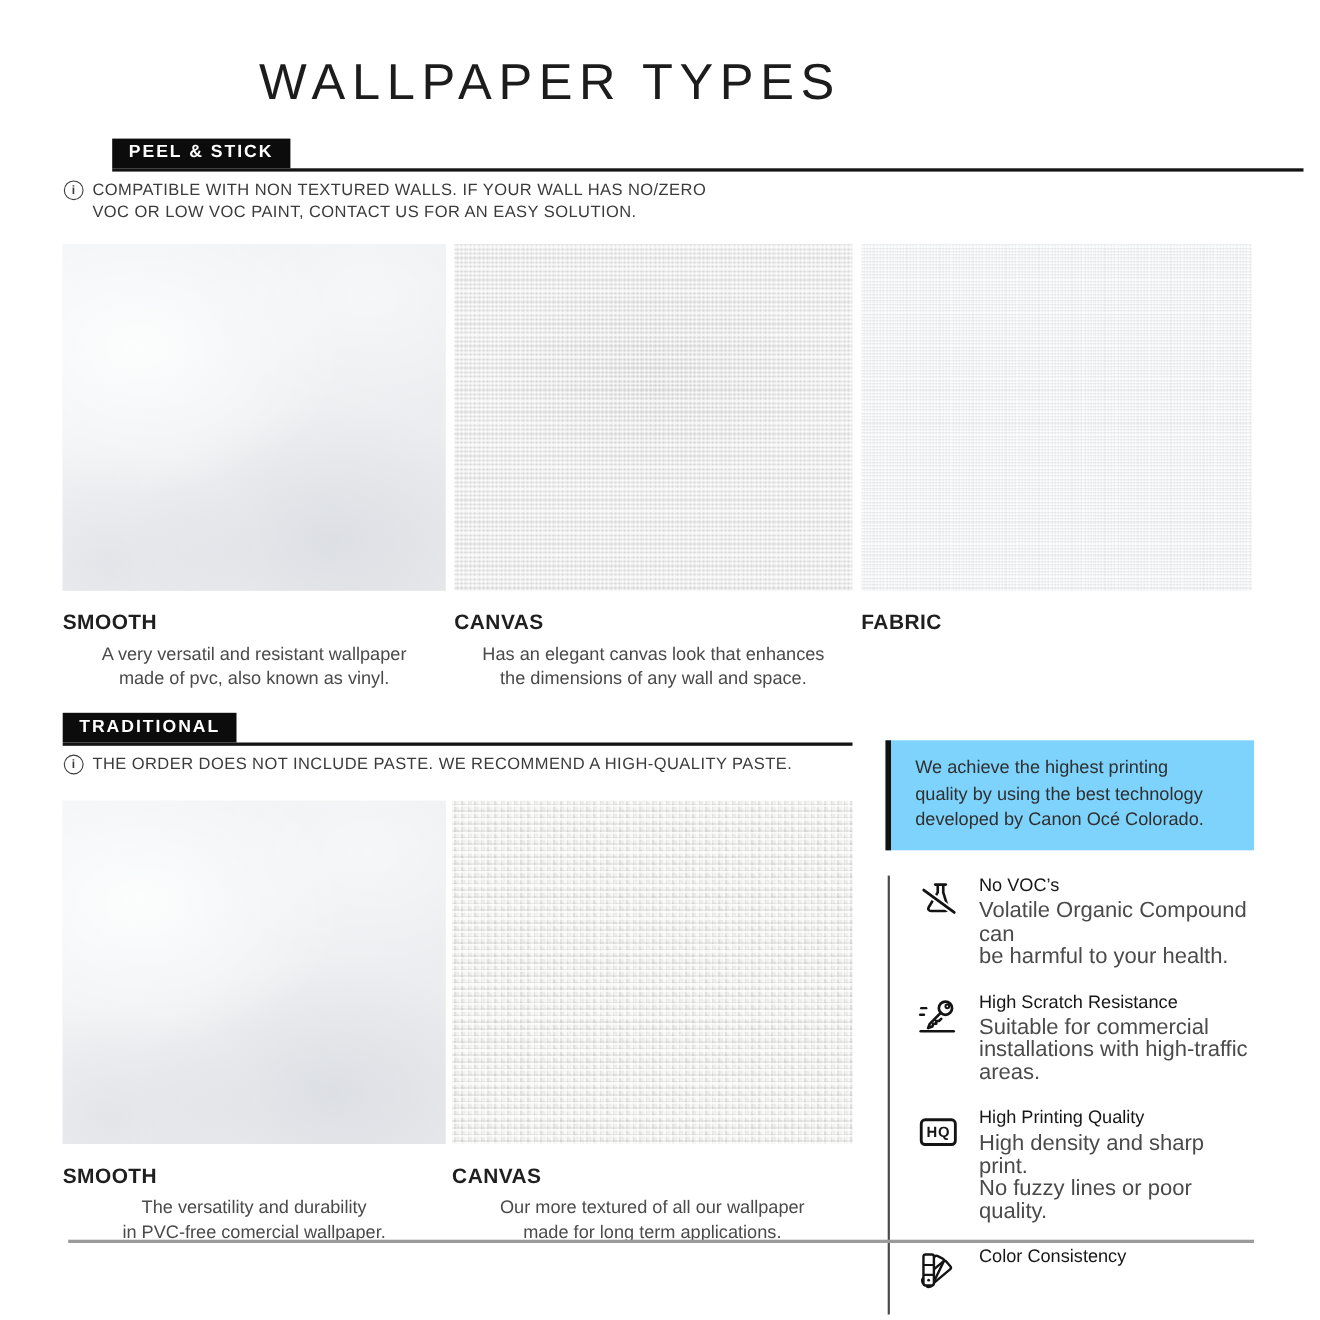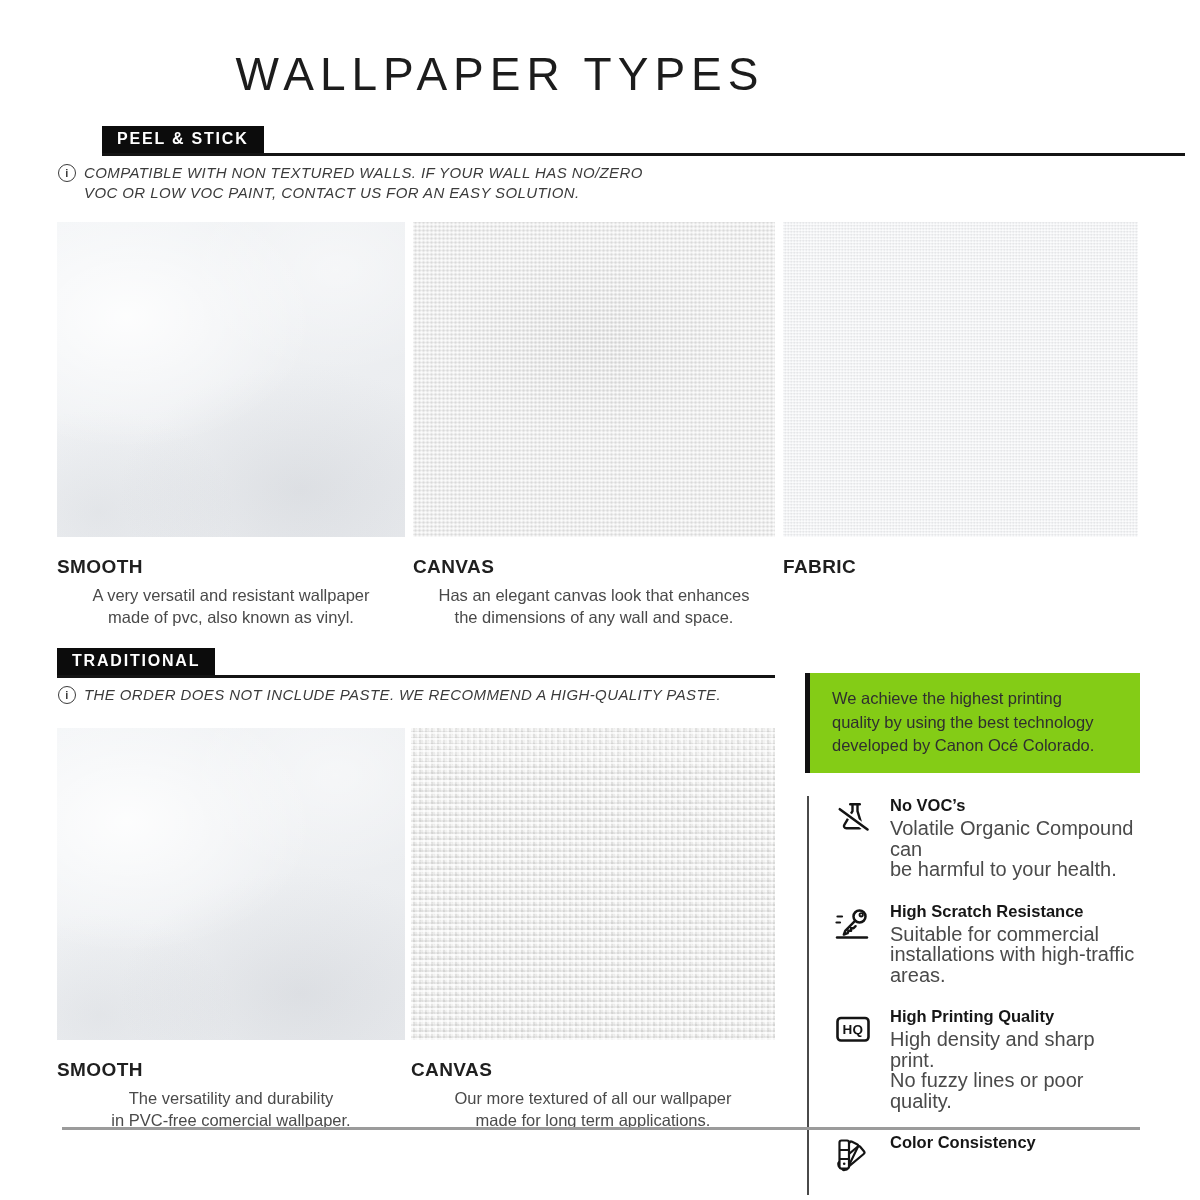--- a/index.html
+++ b/index.html
@@ -21,21 +21,21 @@
   }
   .note{position:absolute;display:flex;gap:8px;align-items:flex-start;
     font-size:15px;letter-spacing:.4px;color:#3b3b3b;line-height:20px;}
   .note.n1{left:58px;top:163px;}
   .note.n2{left:58px;top:685px;}
   .info-icon{
     flex:0 0 auto;width:16px;height:16px;margin-top:1px;border:1.6px solid #3b3b3b;border-radius:50%;
     display:inline-flex;align-items:center;justify-content:center;
     font-size:11px;font-weight:700;color:#3b3b3b;line-height:1;
   }
-  .note-text{white-space:pre-line;font-style:italic;}
+  .note-text{white-space:pre-line;}
   .swrow{position:absolute;display:flex;}
   .swrow.r1{left:57px;top:222px;gap:8px;}
   .swrow.r2{left:57px;top:728px;gap:6px;}
   .cell{display:flex;flex-direction:column;}
   .r1 .cell:nth-child(1){width:348px;}
   .r1 .cell:nth-child(2){width:362px;}
   .r1 .cell:nth-child(3){width:355px;}
   .r2 .cell:nth-child(1){width:348px;}
   .r2 .cell:nth-child(2){width:364px;}
   .tex{height:315px;width:100%;}
@@ -66,31 +66,31 @@
     background-color:#f2f2f1;
     background-image:
       repeating-linear-gradient(0deg, rgba(255,255,255,.65) 0px, rgba(255,255,255,.65) 2px, rgba(0,0,0,.055) 2px, rgba(0,0,0,.055) 3.5px, rgba(0,0,0,0) 3.5px, rgba(0,0,0,0) 6px),
       repeating-linear-gradient(90deg, rgba(255,255,255,.55) 0px, rgba(255,255,255,.55) 2px, rgba(0,0,0,.05) 2px, rgba(0,0,0,.05) 3.5px, rgba(0,0,0,0) 3.5px, rgba(0,0,0,0) 6px),
       repeating-linear-gradient(45deg, rgba(0,0,0,.022) 0px, rgba(0,0,0,.022) 3px, rgba(0,0,0,0) 3px, rgba(0,0,0,0) 7px);
   }
   .sw-name{margin-top:19px;font-size:19px;font-weight:700;letter-spacing:.4px;color:#1f1f1f;}
   .sw-desc{margin-top:6px;font-size:16.5px;color:#4a4a4a;line-height:22px;white-space:pre-line;text-align:center;}
   .quote{
     position:absolute;left:805px;top:673px;width:335px;box-sizing:border-box;
-    background:#84cc16;border-left:5px solid #111111;
+    background:#7dd3fc;border-left:5px solid #111111;
     padding:14px 16px 15px 22px;font-size:16.5px;line-height:23.5px;color:#2f2f2f;white-space:pre-line;
   }
   .features{
     position:absolute;left:807px;top:796px;width:333px;box-sizing:border-box;
     border-left:2px solid #4a4a4a;padding-left:24px;
     display:flex;flex-direction:column;gap:22px;
   }
   .feature{display:flex;gap:17px;align-items:flex-start;min-height:62px;}
   .f-icon{width:40px;height:40px;flex:0 0 40px;margin-top:2px;}
-  .f-title{font-size:16.5px;font-weight:700;color:#161616;}
+  .f-title{font-size:16.5px;font-weight:400;color:#161616;}
   .f-desc{font-size:20px;color:#4a4a4a;line-height:20.5px;margin-top:3px;white-space:pre-line;}
   .bottom-line{position:absolute;left:62px;top:1127px;width:1078px;height:2.5px;background:#9b9b9b;}
 </style>
 </head>
 <body>
 
 <div class="page">
 
   <div class="title">WALLPAPER TYPES</div>
 

